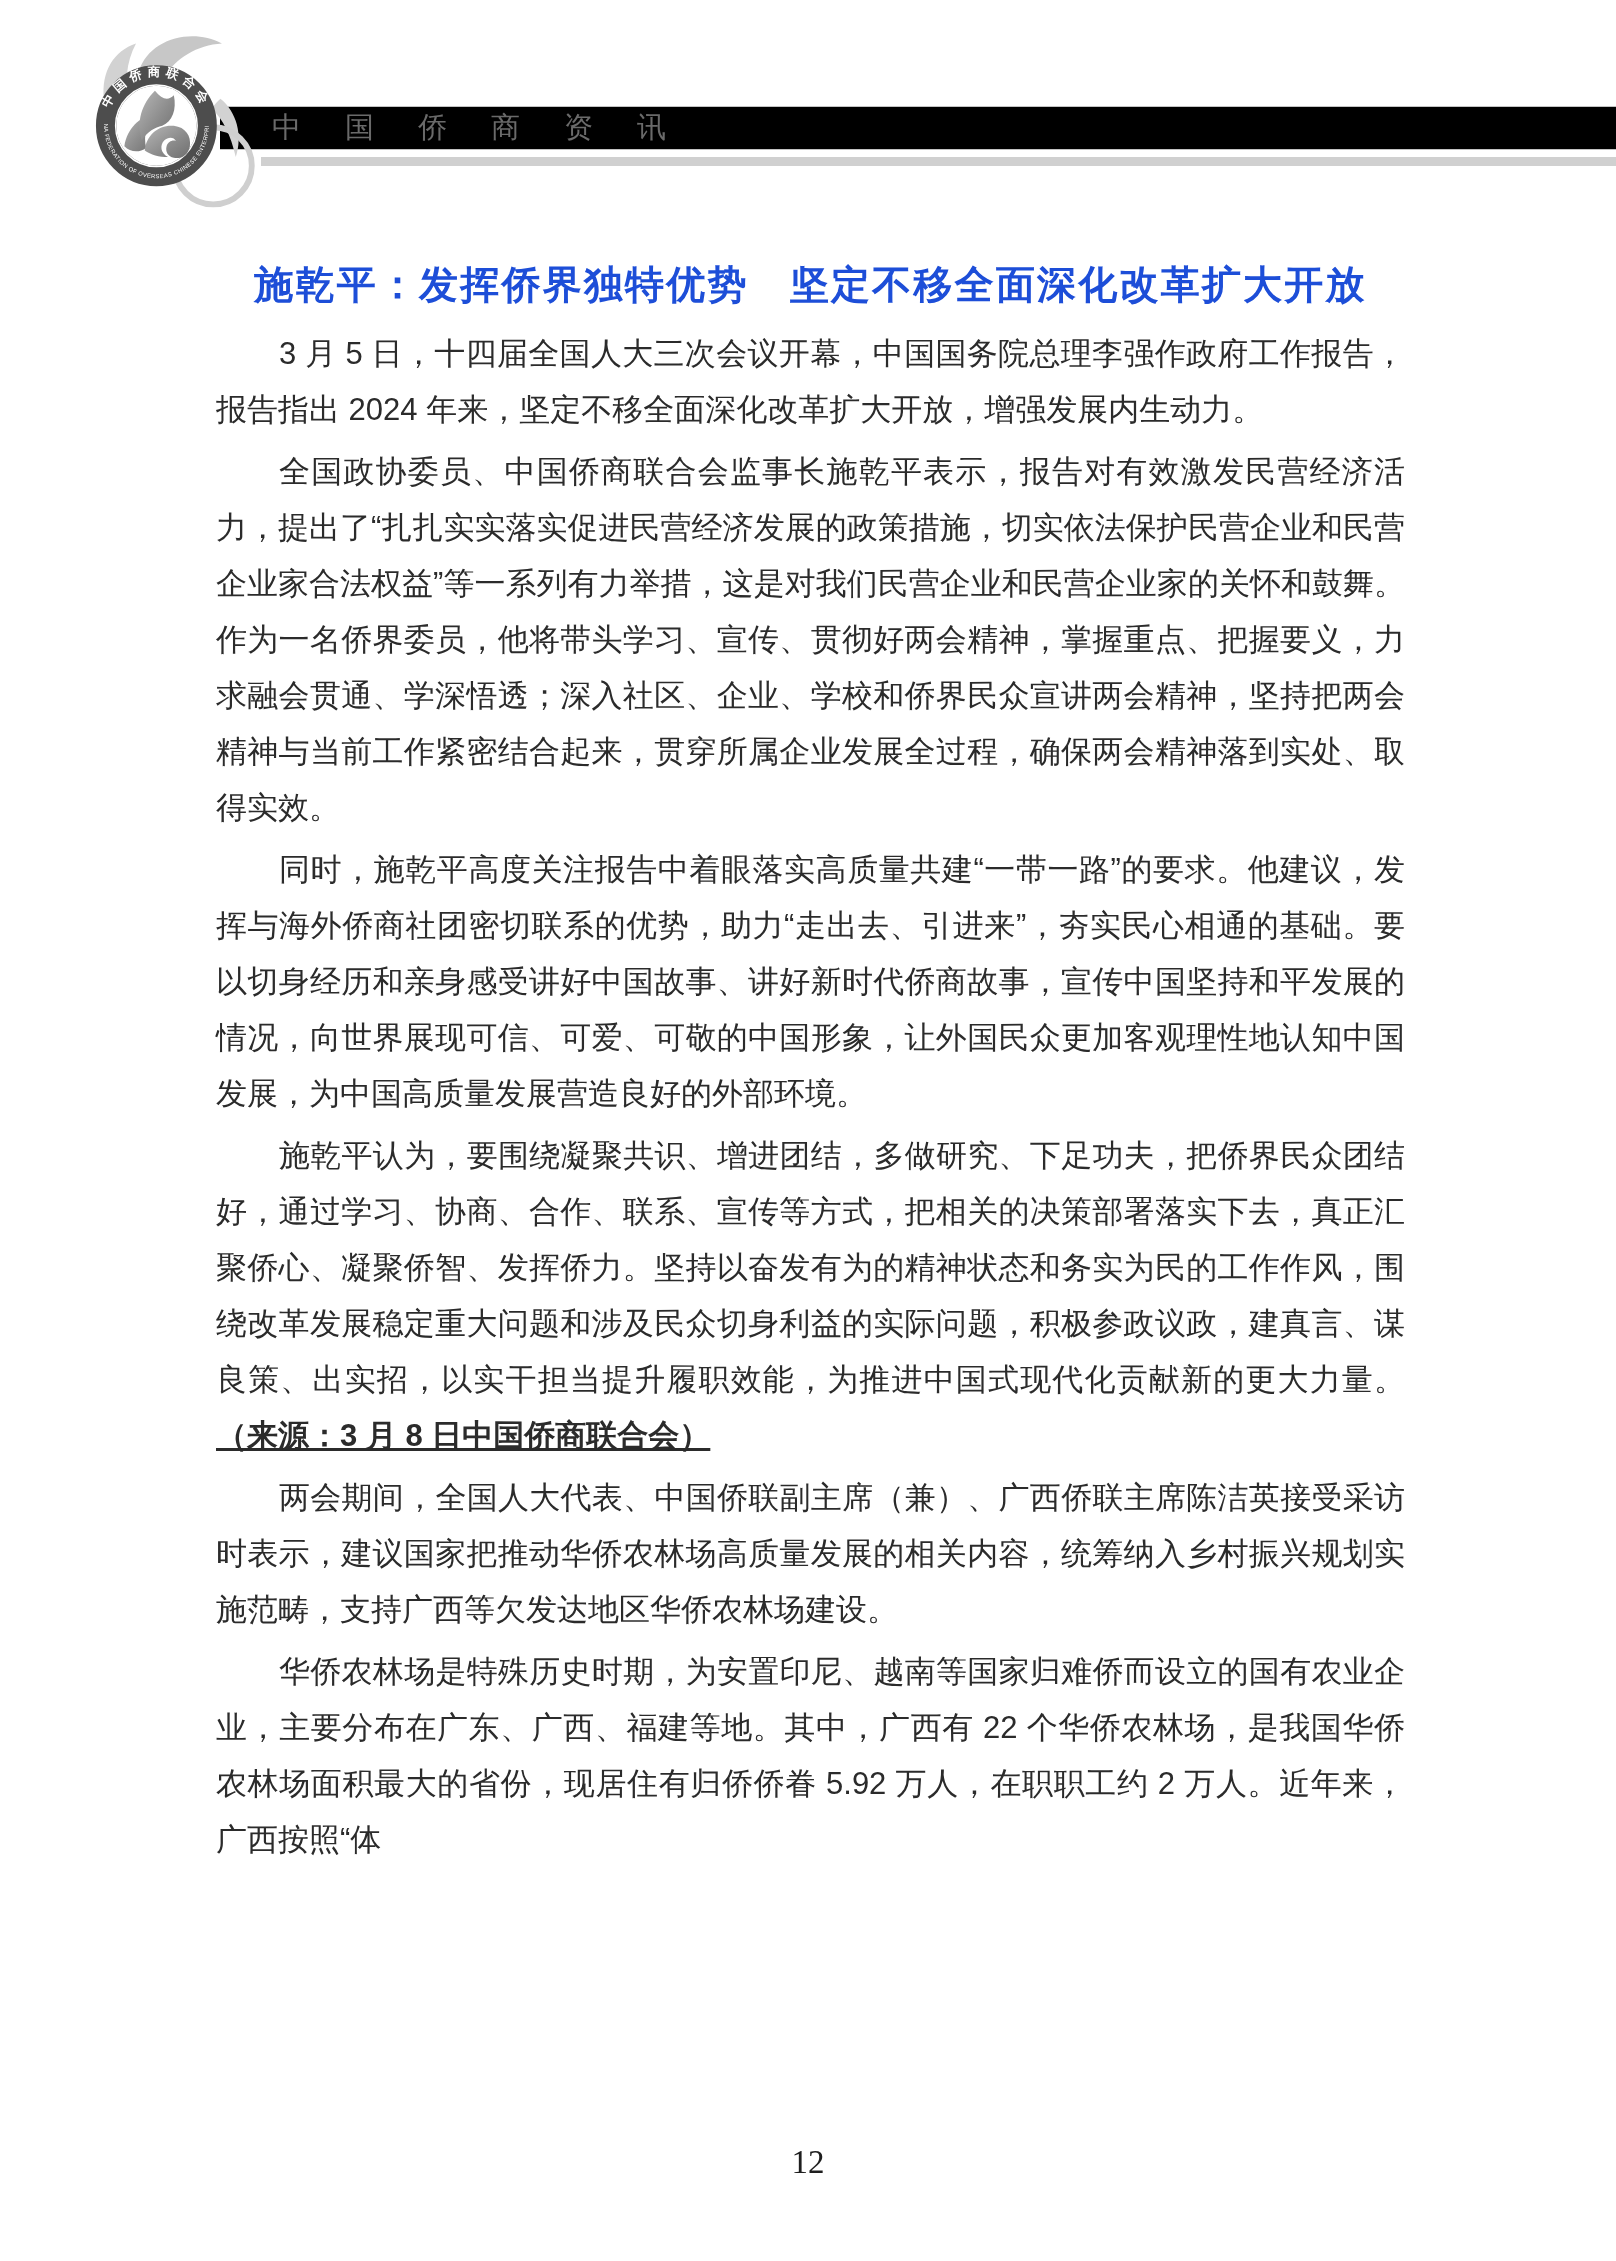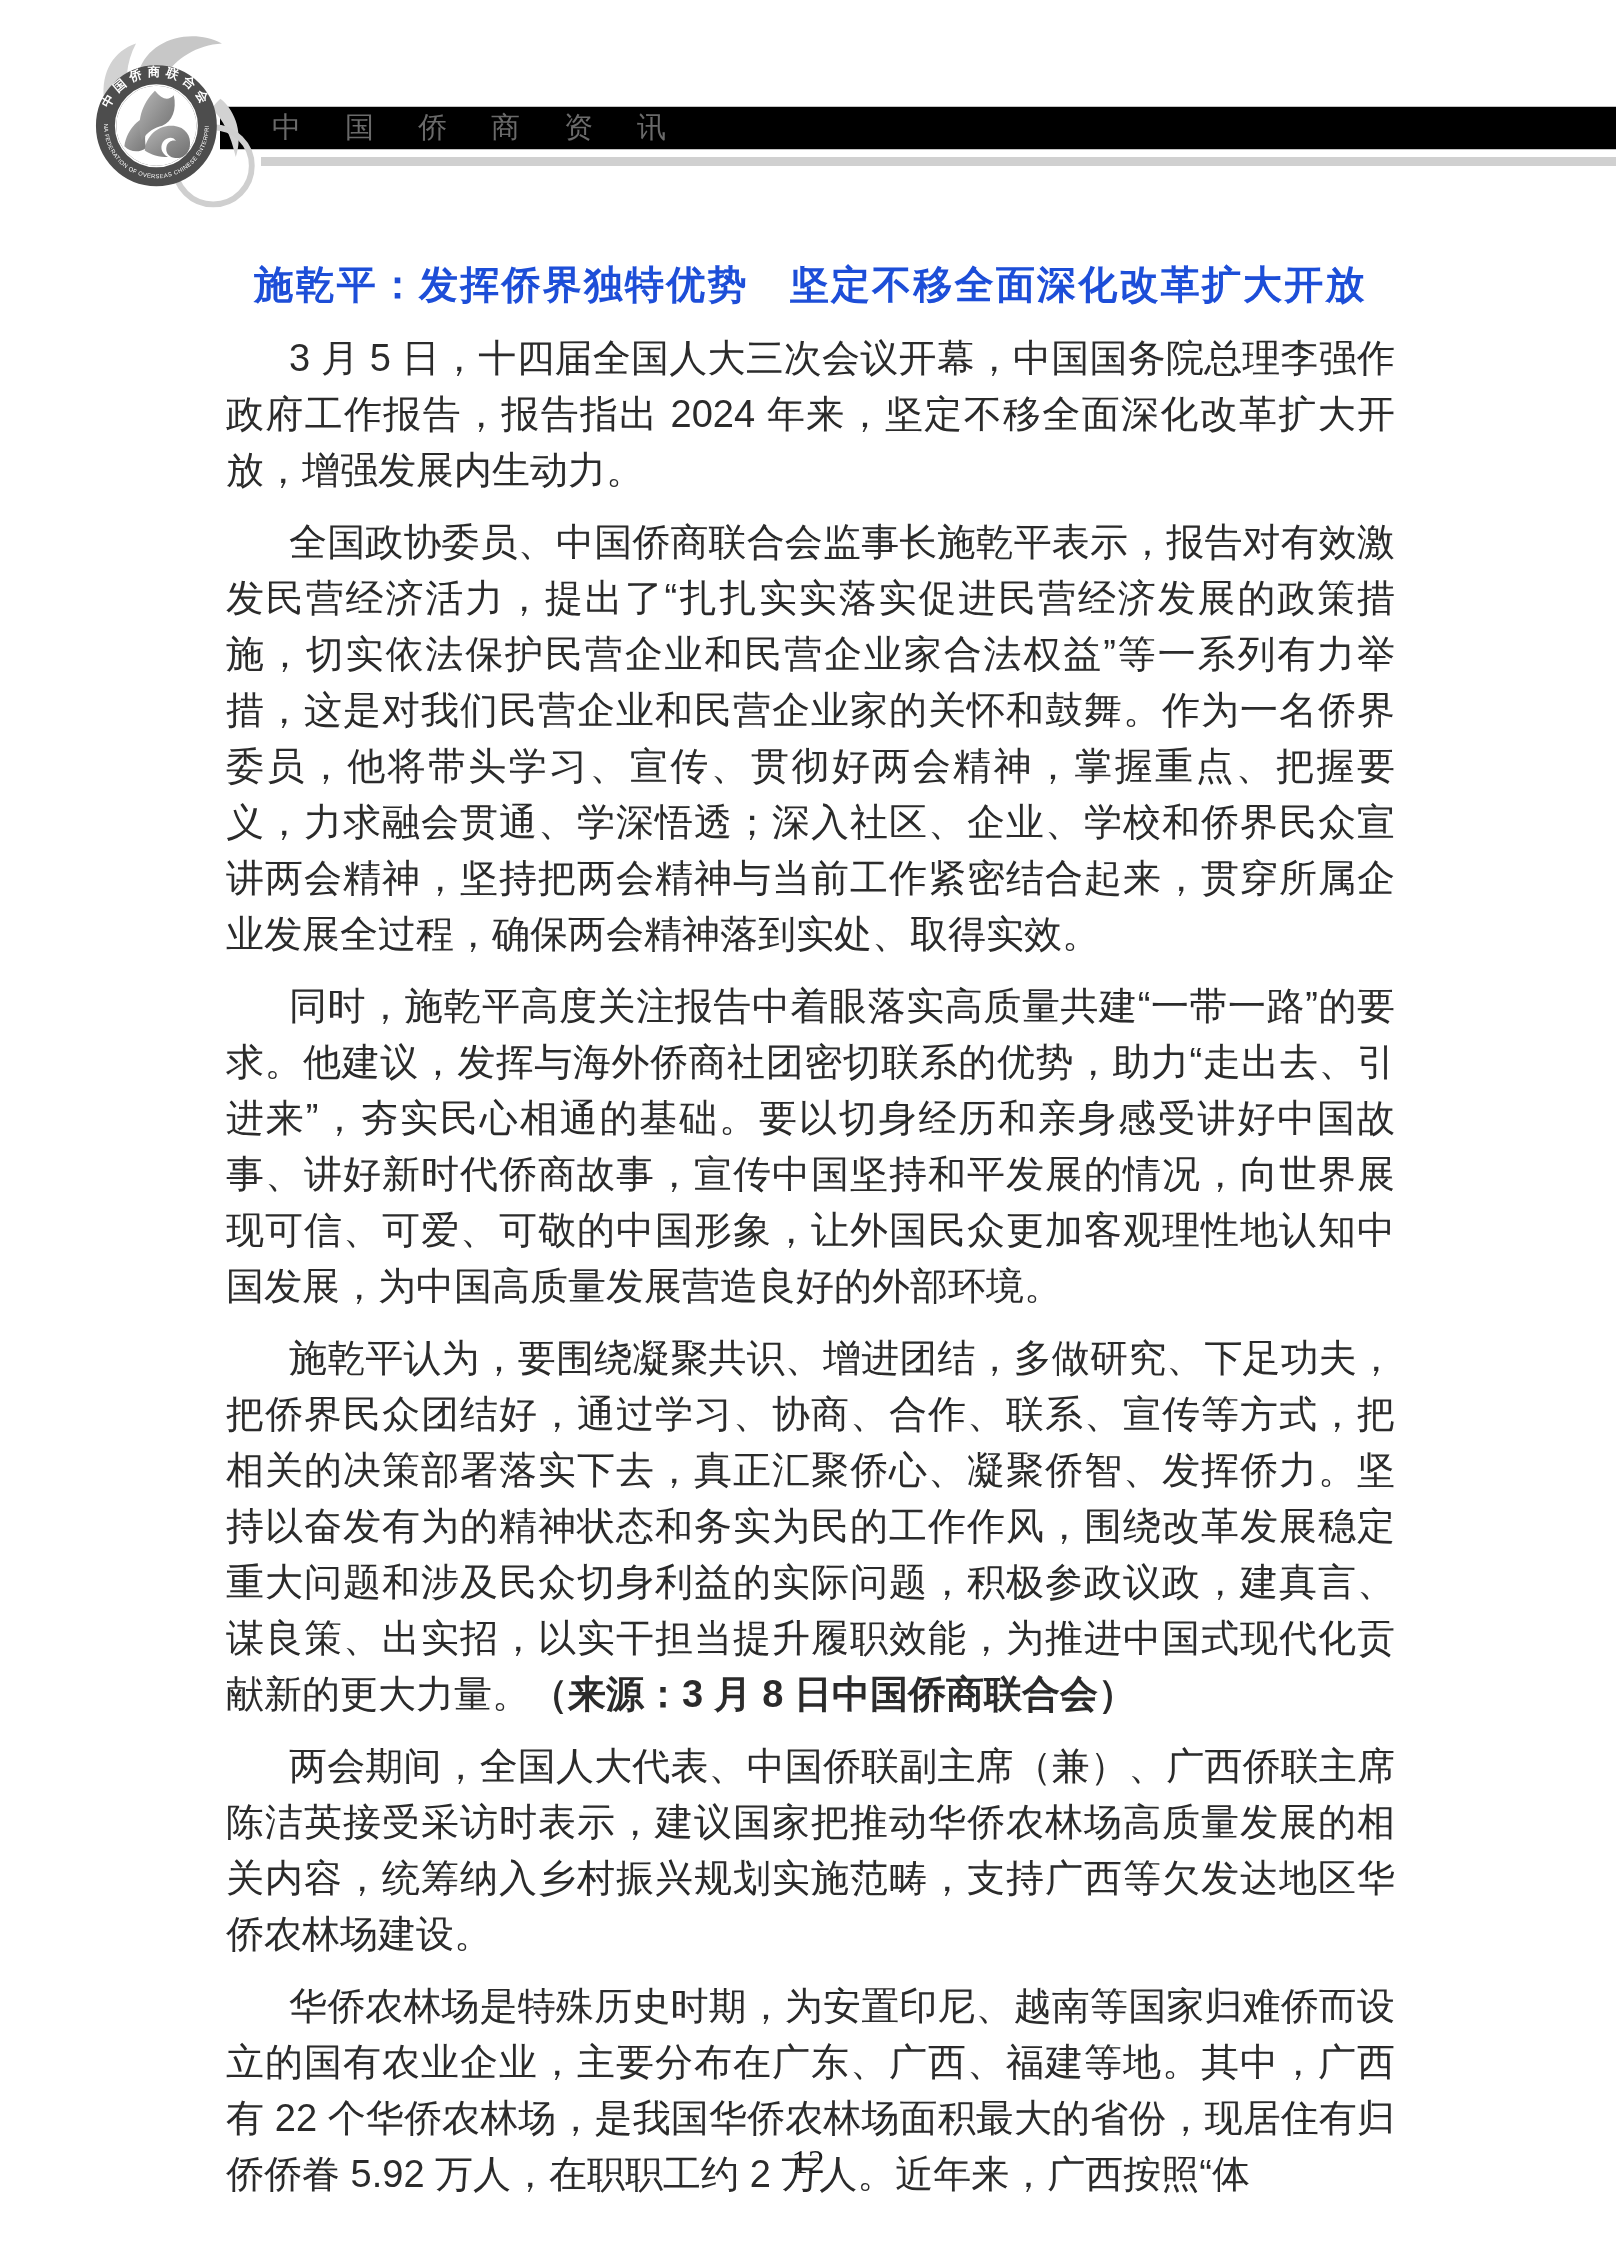--- a/index.html
+++ b/index.html
@@ -51,29 +51,30 @@
     letter-spacing:2.2px;
     text-align:center;
     color:#1d4ed8;
     white-space:nowrap;
   }
   .article-title.second{
     margin-top:84px;
     margin-bottom:31px;
   }
   .content p{
-    margin:16px;
-    font-size:38px;
+    margin:6px;
+    font-size:31px;
     line-height:56px;
     text-align:justify;
     text-indent:63px;
     word-break:break-all;
   }
   .content p .source{
     font-weight:bold;
+    text-decoration:underline;
   }
   
   .page-number{
     position:absolute;
     left:0; right:0; top:2144px;
     text-align:center;
     font-family:Liberation Serif, serif;
     font-size:33px;
     color:#1e1e1e;
   }

